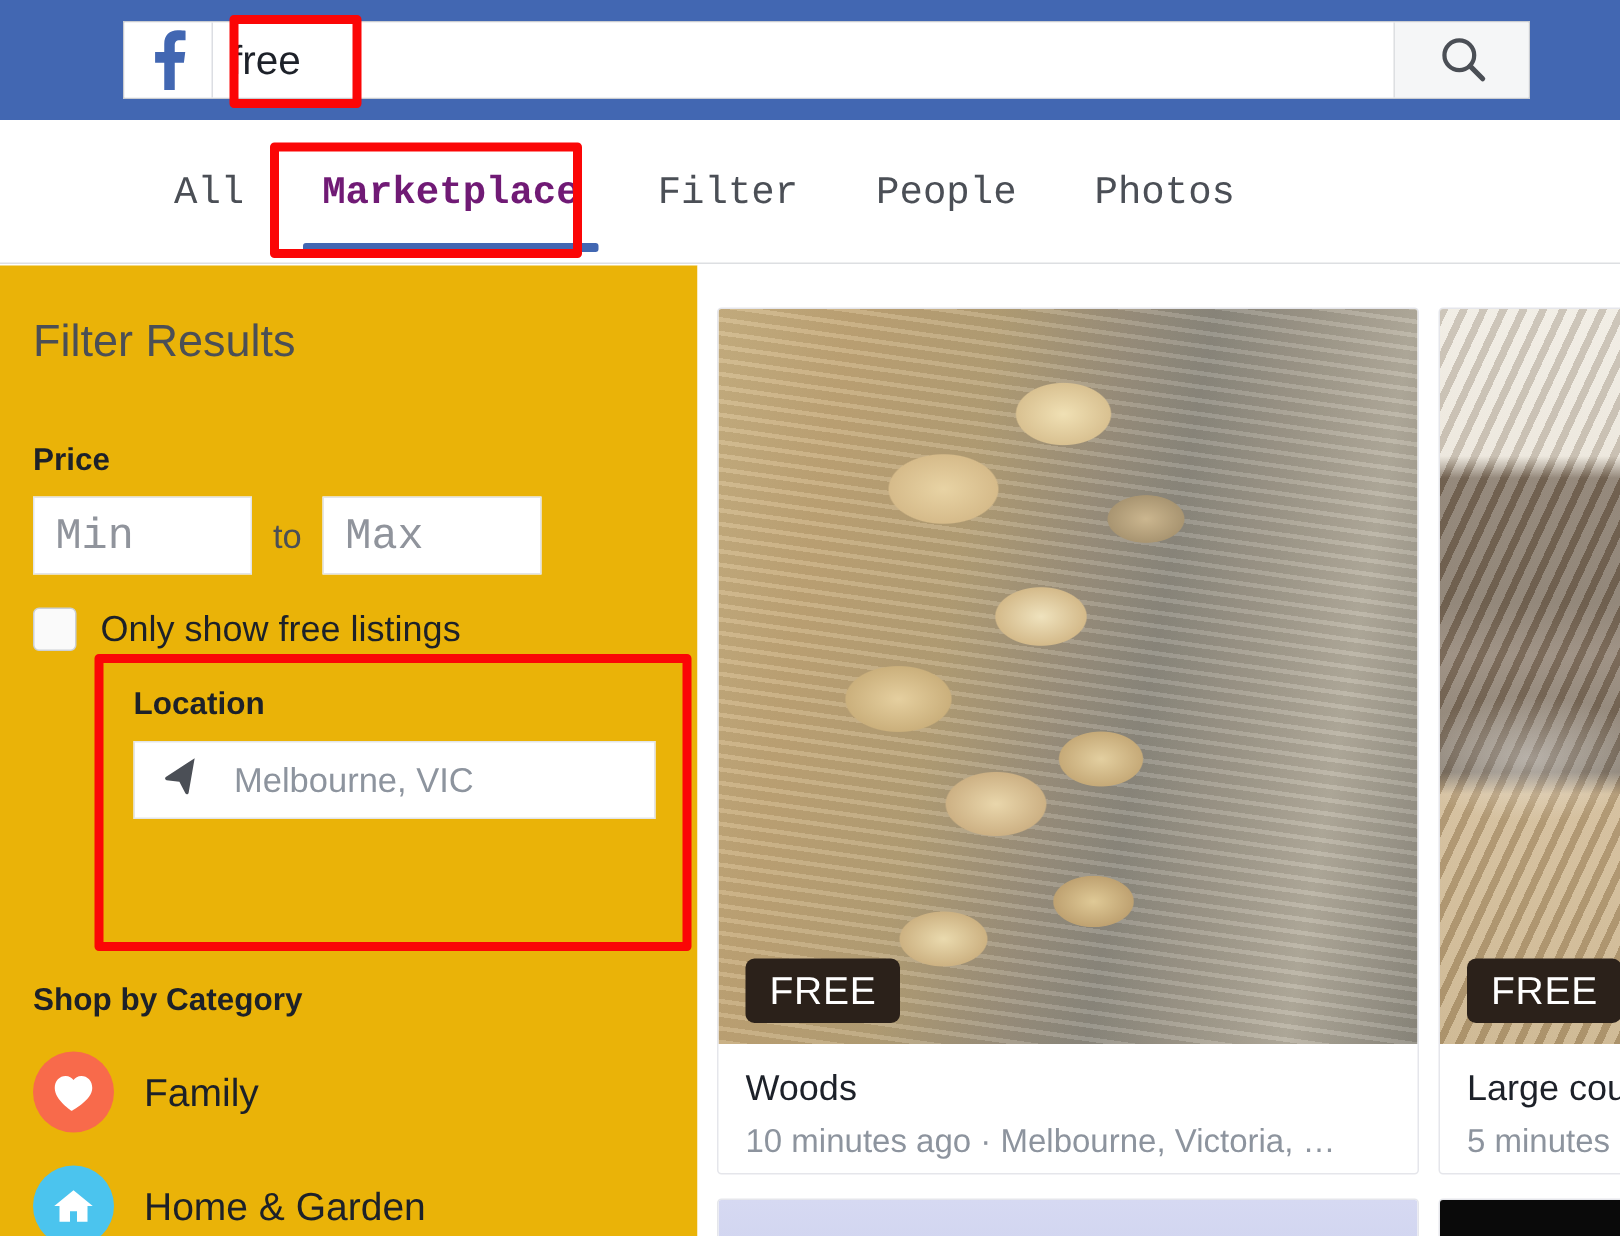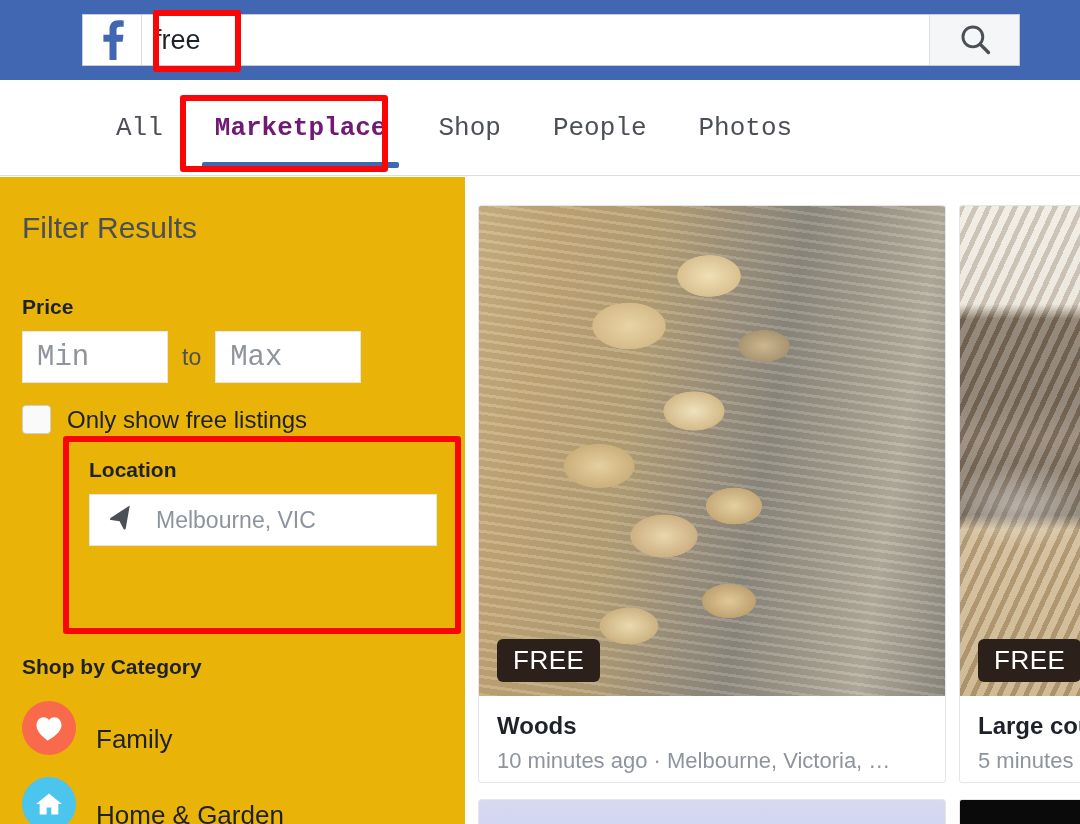--- a/index.html
+++ b/index.html
@@ -179,21 +179,21 @@
     margin-top: 12px;
     display: flex; align-items: center;
     justify-content: space-between;
     padding: 0 16px 0 18px;
     cursor: pointer;
   }
   .radius-text { font-size: 23px; color: #4b4f56; }
 
   .category-section { position: absolute; left: 0; top: 478px; width: 465px; }
   .cat-item {
-    display: flex; align-items: flex-end;
+    display: flex; align-items: center;
     margin: 22px 0 0 22px;
     cursor: pointer;
   }
   .cat-icon {
     width: 54px; height: 54px;
     border-radius: 50%;
     display: flex; align-items: center; justify-content: center;
     flex: 0 0 54px;
   }
   .cat-label {
@@ -226,21 +226,21 @@
     background: #2b211a;
     color: #ffffff;
     font-size: 26px;
     font-weight: normal;
     padding: 6px 16px;
     border-radius: 6px;
     letter-spacing: .5px;
   }
   .card-body { padding: 16px 18px 14px 18px; }
   .card-title {
-    font-size: 24px; font-weight: bold;
+    font-size: 24px; font-weight: normal;
     color: #1d2129;
     white-space: nowrap; overflow: hidden;
   }
   .card-meta {
     font-size: 22px; color: #8d949e;
     margin-top: 8px;
     white-space: nowrap; overflow: hidden;
   }
 
   
@@ -273,21 +273,21 @@
         </svg>
       </span>
     </button>
   </div>
 </div>
 
 <div class="tabbar">
   <div class="tabs">
     <div class="tab">All</div>
     <div class="tab active">Marketplace</div>
-    <div class="tab">Shop</div>
+    <div class="tab">Filter</div>
     <div class="tab">People</div>
     <div class="tab">Photos</div>
   </div>
 </div>
 
 <div class="content">
 
   <div class="sidebar">
     <div class="filter-title">Filter Results</div>
 

